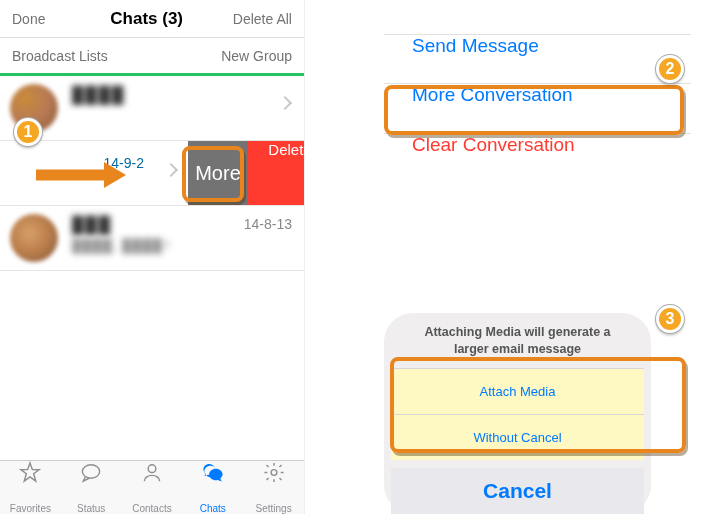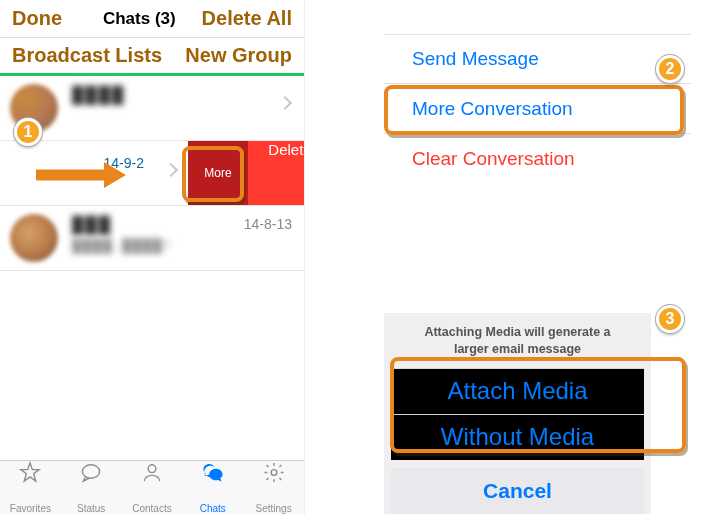--- a/index.html
+++ b/index.html
@@ -20,21 +20,21 @@
     background: #fff;
   }
   .hdr {
     height: 38px;
     display: flex;
     align-items: center;
     justify-content: space-between;
     padding: 0 12px;
     border-bottom: 1px solid #ddd;
   }
-  .link-blue { color: #a16207; font-size: 20px; font-weight: bold; }
+  .link-blue { color: #737373; font-size: 14px; }
   .hdr-title { color: #000; font-weight: 600; font-size: 17px; margin-left: 15px; }
   .subhdr {
     height: 38px;
     display: flex;
     align-items: center;
     justify-content: space-between;
     padding: 0 12px;
     border-bottom: 3px solid #22c55e;
     background: #fff;
   }
@@ -67,24 +67,24 @@
     width: 10px; height: 10px;
     border-top: 2px solid #c7c7cc;
     border-right: 2px solid #c7c7cc;
     transform: rotate(45deg);
   }
   .row2 .row-date { right: 160px; top: 14px; color:#0369a1; font-size:14px;}
   .row2 .chev.swiped { right: 128px; top: 24px; }
   .more-btn {
     position: absolute; right: 56px; top:0; bottom:0;
     width: 60px;
-    background: #b91c1c;
+    background: #737373;
     color: #fff;
     display:flex; align-items:center; justify-content:center;
-    font-size: 12px;
+    font-size: 20px;
   }
   .del-btn {
     position: absolute; right: 0; top:0; bottom:0;
     width: 56px;
     background: #ff3b30;
     color: #fff;
     display:flex; justify-content:center;
     font-size: 15px;
     padding-left: 28px;
   }
@@ -101,51 +101,52 @@
   .tab.active { color:#007aff; }
   .tab svg, .tab .icn { height: 24px; }
   
   .menu {
     position: absolute;
     left: 384px; top: 34px;
     width: 307px;
   }
   .menu-item {
     height: 50px;
-    display:flex; align-items:center;
+    display:flex; align-items:flex-start;
     padding-left: 28px;
     font-size: 19px;
     border-bottom: 1px solid #e0e0e0;
   }
   .menu-item:first-child { border-top: 1px solid #e0e0e0; }
   .menu-item.blue { color:#007aff; }
   .menu-item.red  { color:#ff3b30; border-bottom:none;}
   
   .sheet {
     position: absolute;
     left: 384px; top: 313px;
     width: 267px;
     background: #f0eeef;
     padding: 5px 7px 0 7px;
+    border-radius: 29px;
   }
   .sheet-sub {
     font-size: 12.5px;
     color: #555;
     text-align:center;
     padding: 6px 24px 10px;
     font-weight:600;
     line-height:1.35;
   }
   .sheet-btn {
     height: 46px;
     border-top: 1px solid #d8d6d9;
     display:flex; align-items:center; justify-content:center;
-    font-size: 24px;
+    font-size: 13px;
     color:#007aff;
-    background:#000000;
+    background:#fef9c3;
   }
   .sheet-cancel {
     margin-top: 8px;
     margin-bottom:0;
     height: 46px;
     display:flex; align-items:center; justify-content:center;
     font-size: 21px;
     font-weight:600;
     color:#007aff;
     background:#e9e8ec;
@@ -273,21 +274,21 @@
       <span>Clear Conversation</span>
     </div>
 </div>
 
 <div class="sheet">
   <div class="sheet-sub">Attaching Media will generate a larger email message</div>
   <div class="sheet-btn">
       <span>Attach Media</span>
     </div>
   <div class="sheet-btn">
-      <span>Without Media</span>
+      <span>Without Cancel</span>
     </div>
   <div class="sheet-cancel">
       <span>Cancel</span>
     </div>
 </div>
 
 <div class="badge" style="left:14px; top:118px;">1</div>
 <div class="badge" style="left:656px; top:55px;">2</div>
 <div class="badge" style="left:656px; top:305px;">3</div>
 

